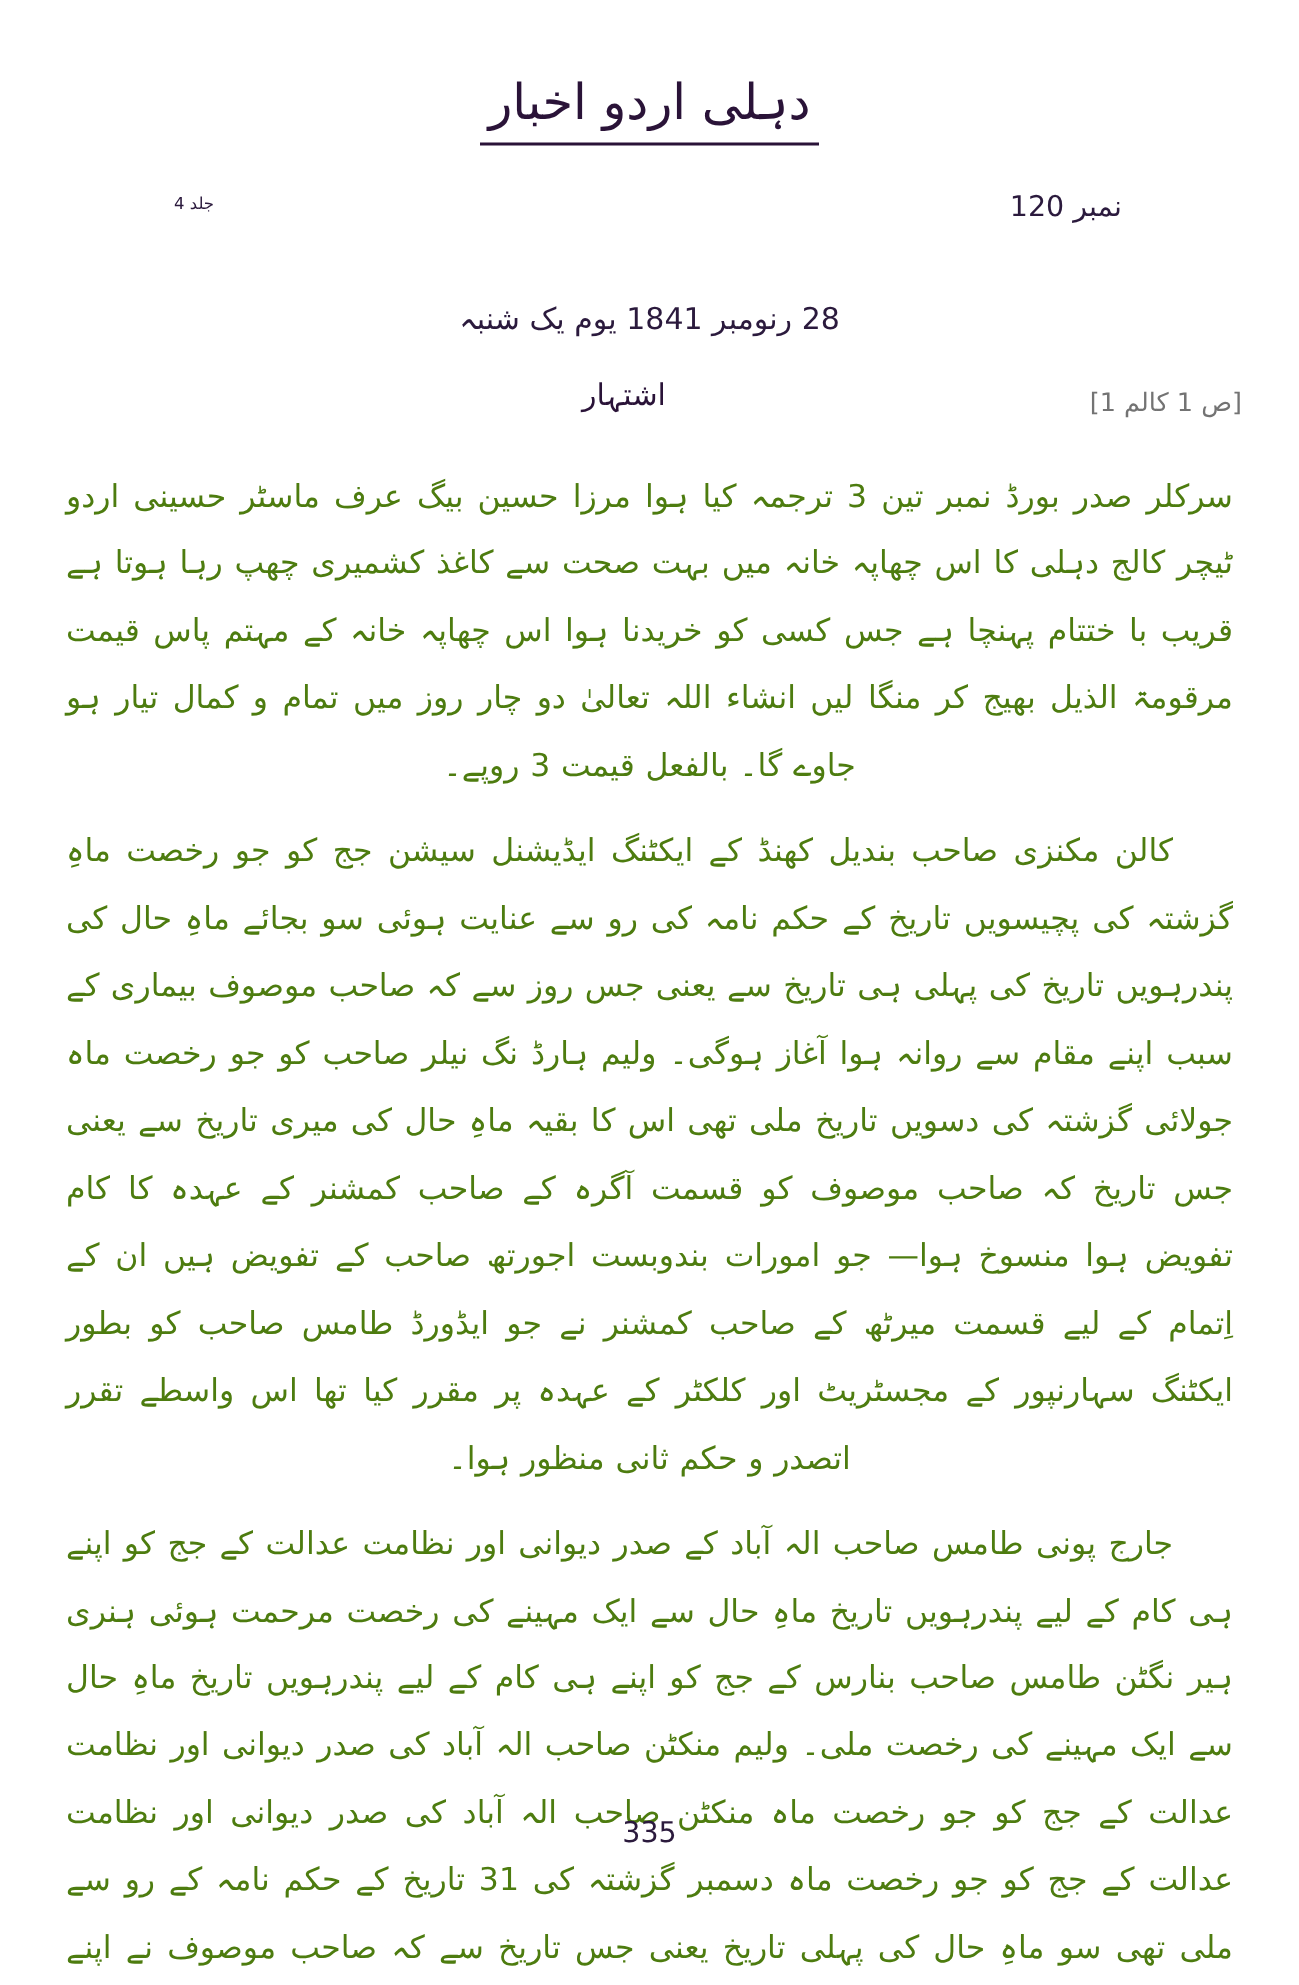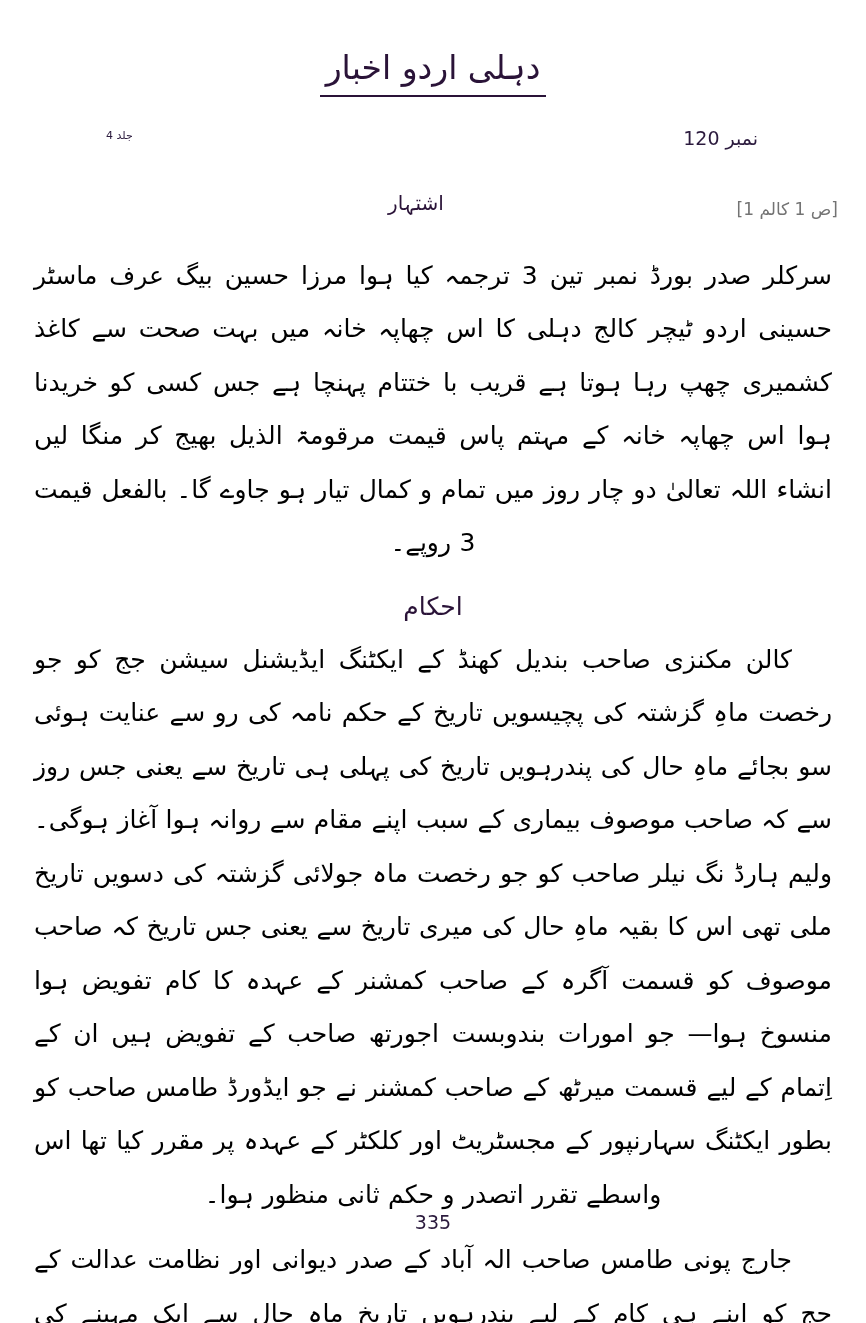--- a/index.html
+++ b/index.html
@@ -15,21 +15,21 @@
     overflow: hidden;
     font-family: "DejaVu Sans", "Liberation Sans", sans-serif;
     color: #2b1a3d;
   }
 
   .page {
     position: relative;
     width: 866px;
     height: 1255px;
     box-sizing: border-box;
-    padding: 0 28px;
+    padding: 0 38px;
   }
 
   
   .masthead {
     text-align: center;
     padding-top: 46px;
   }
   .masthead-title {
     display: inline-block;
     font-size: 33px;
@@ -122,23 +122,23 @@
     font-weight: 500;
     margin-top: 22px;
     margin-bottom: 6px;
   }
 
   
   .body-block {
     direction: rtl;
     text-align: justify;
     text-align-last: center;
-    font-size: 25px;
+    font-size: 21px;
     line-height: 2.14;
-    color: #000000;
+    color: #4d7c0f;
     margin-top: 12px;
     padding: 0 6px;
     word-spacing: 0.5px;
   }
   .body-block.indented {
     text-indent: 40px;
   }
   .body-block.first-para {
     margin-top: 14px;
   }
@@ -163,29 +163,29 @@
   <div class="masthead">
     <div class="masthead-title">دہلی اردو اخبار</div>
   </div>
 
   <div class="issue-row">
     <div class="issue-number">نمبر 120</div>
     <div class="issue-volume">جلد 4</div>
   </div>
 
 
+  <div class="date-line">28 رنومبر 1841 یوم یک شنبہ</div>
 
   <div class="section-row">
     <div class="section-heading">اشتہار</div>
     <div class="column-ref">[ص 1 کالم 1]</div>
   </div>
 
   <div class="body-block first-para">سرکلر صدر بورڈ نمبر تین 3 ترجمہ کیا ہوا مرزا حسین بیگ عرف ماسٹر حسینی اردو ٹیچر کالج دہلی کا اس چھاپہ خانہ میں بہت صحت سے کاغذ کشمیری چھپ رہا ہوتا ہے قریب با ختتام پہنچا ہے جس کسی کو خریدنا ہوا اس چھاپہ خانہ کے مہتم پاس قیمت مرقومۃ الذیل بھیج کر منگا لیں انشاء اللہ تعالیٰ دو چار روز میں تمام و کمال تیار ہو جاوے گا۔ بالفعل قیمت 3 روپے۔</div>
 
-  <div class="section-heading-plain">احکام</div>
 
   <div class="body-block indented">کالن مکنزی صاحب بندیل کھنڈ کے ایکٹنگ ایڈیشنل سیشن جج کو جو رخصت ماہِ گزشتہ کی پچیسویں تاریخ کے حکم نامہ کی رو سے عنایت ہوئی سو بجائے ماہِ حال کی پندرہویں تاریخ کی پہلی ہی تاریخ سے یعنی جس روز سے کہ صاحب موصوف بیماری کے سبب اپنے مقام سے روانہ ہوا آغاز ہوگی۔ ولیم ہارڈ نگ نیلر صاحب کو جو رخصت ماہ جولائی گزشتہ کی دسویں تاریخ ملی تھی اس کا بقیہ ماہِ حال کی میری تاریخ سے یعنی جس تاریخ کہ صاحب موصوف کو قسمت آگرہ کے صاحب کمشنر کے عہدہ کا کام تفویض ہوا منسوخ ہوا— جو امورات بندوبست اجورتھ صاحب کے تفویض ہیں ان کے اِتمام کے لیے قسمت میرٹھ کے صاحب کمشنر نے جو ایڈورڈ طامس صاحب کو بطور ایکٹنگ سہارنپور کے مجسٹریٹ اور کلکٹر کے عہدہ پر مقرر کیا تھا اس واسطے تقرر اتصدر و حکم ثانی منظور ہوا۔</div>
 
   <div class="body-block indented">جارج پونی طامس صاحب الہ آباد کے صدر دیوانی اور نظامت عدالت کے جج کو اپنے ہی کام کے لیے پندرہویں تاریخ ماہِ حال سے ایک مہینے کی رخصت مرحمت ہوئی ہنری ہیر نگٹن طامس صاحب بنارس کے جج کو اپنے ہی کام کے لیے پندرہویں تاریخ ماہِ حال سے ایک مہینے کی رخصت ملی۔ ولیم منکٹن صاحب الہ آباد کی صدر دیوانی اور نظامت عدالت کے جج کو جو رخصت ماہ منکٹن صاحب الہ آباد کی صدر دیوانی اور نظامت عدالت کے جج کو جو رخصت ماہ دسمبر گزشتہ کی 31 تاریخ کے حکم نامہ کے رو سے ملی تھی سو ماہِ حال کی پہلی تاریخ یعنی جس تاریخ سے کہ صاحب موصوف نے اپنے عہدہ کا کام پھر شروع کیا منسوخ ہوئی۔ چارلس فرگسن طامس صاحب مئین پوری کے</div>
 
   <div class="page-number">335</div>
 
 </div>
 
 </body></html>

